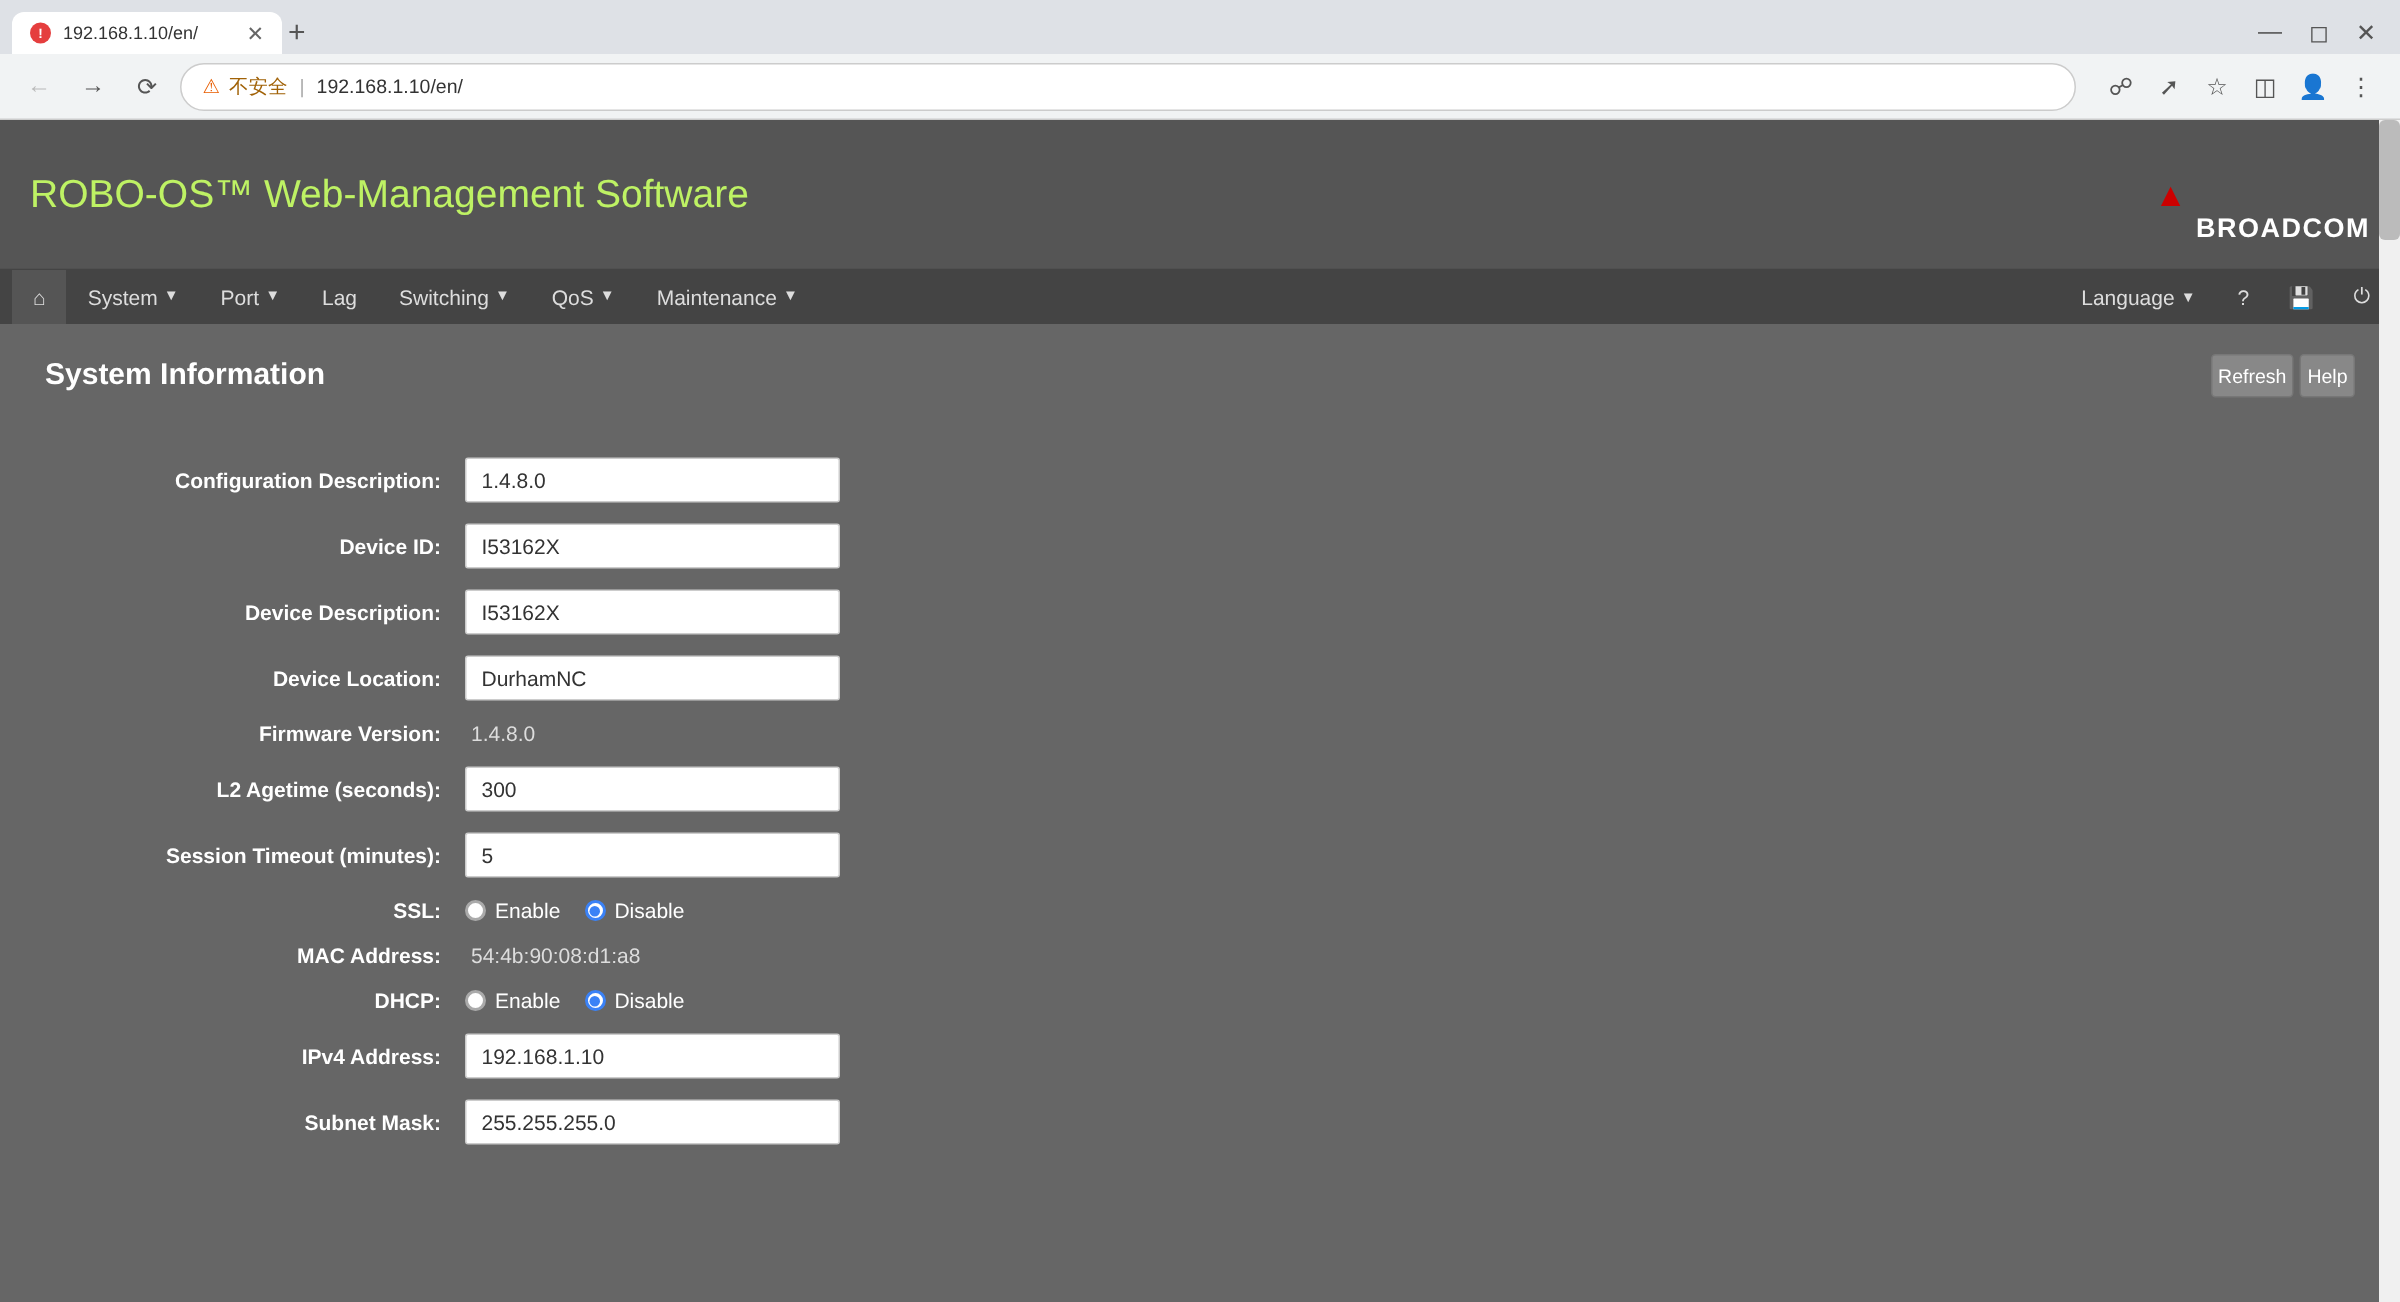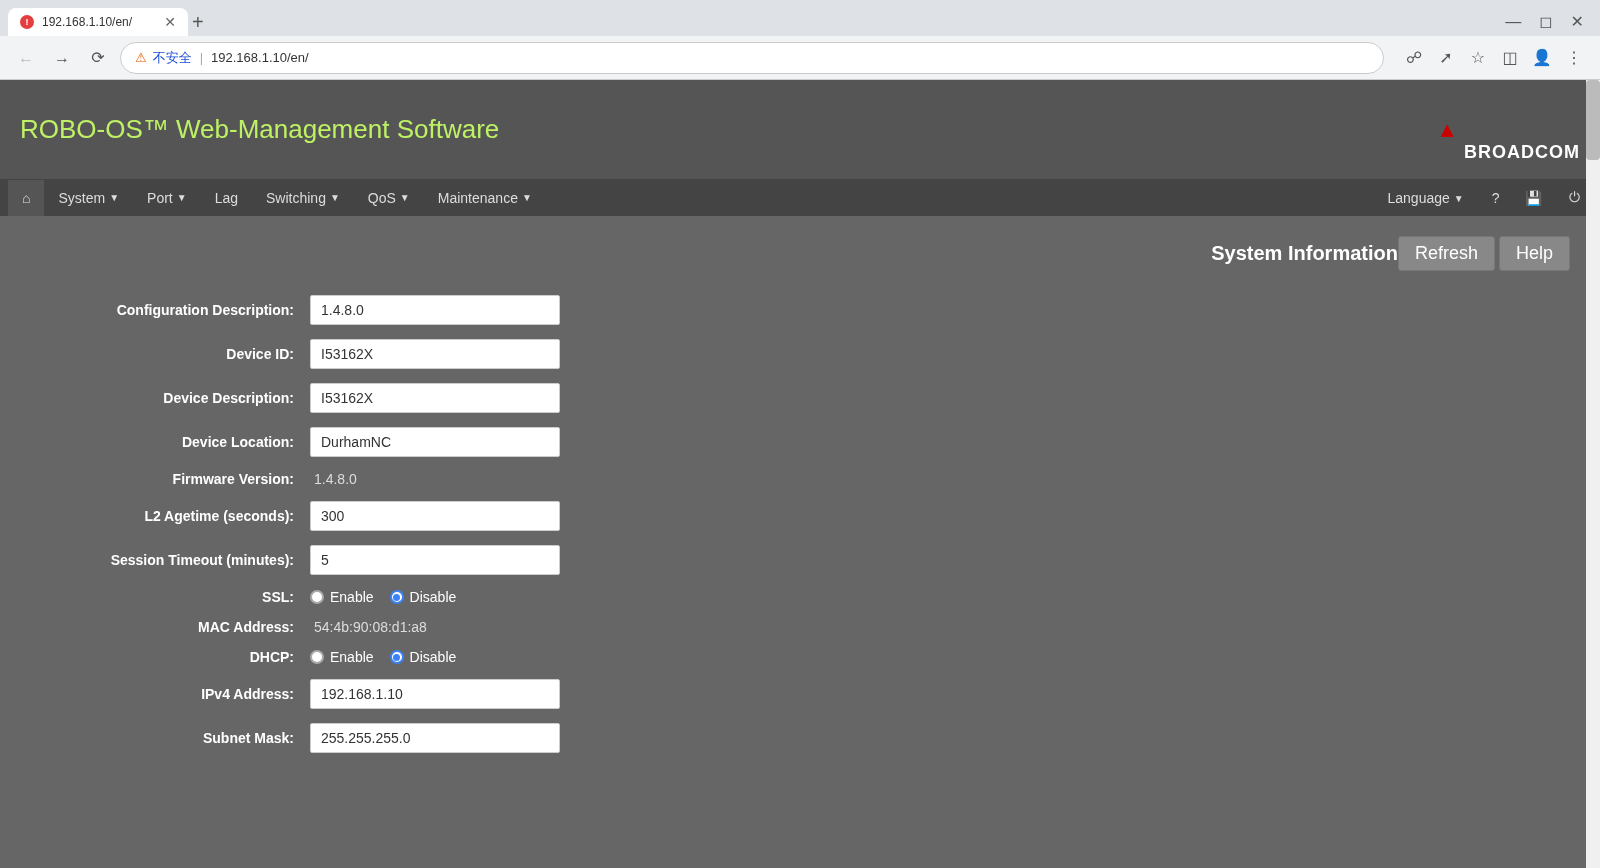--- a/index.html
+++ b/index.html
@@ -9,21 +9,21 @@
     .browser-chrome { background: #dee1e6; width: 100%; }
     .browser-tab-bar { display: flex; align-items: center; padding: 8px 0 0 0; background: #dee1e6; height: 36px; }
     .browser-tab { display: flex; align-items: center; background: #fff; border-radius: 8px 8px 0 0; padding: 0 12px; height: 28px; font-size: 12px; color: #333; min-width: 180px; gap: 8px; margin-left: 8px; }
     .browser-tab .tab-favicon { width: 14px; height: 14px; background: #e53e3e; border-radius: 50%; display: inline-flex; align-items: center; justify-content: center; }
     .browser-tab .tab-close { margin-left: auto; color: #666; cursor: pointer; font-size: 14px; }
     .browser-nav { display: flex; align-items: center; background: #f1f3f4; padding: 6px 12px; gap: 8px; height: 44px; border-bottom: 1px solid #ccc; }
     .nav-btn { background: none; border: none; cursor: pointer; color: #555; font-size: 16px; padding: 4px; border-radius: 50%; width: 28px; height: 28px; display: flex; align-items: center; justify-content: center; }
     .nav-btn.disabled { color: #bbb; cursor: default; }
     .address-bar { flex: 1; background: #fff; border: 1px solid #ccc; border-radius: 20px; padding: 4px 14px; font-size: 13px; color: #333; display: flex; align-items: center; gap: 6px; height: 32px; }
     .address-bar .warning-icon { color: #e85d00; font-size: 13px; }
-    .address-bar .address-text { color: #1d4ed8; font-size: 13px; }
+    .address-bar .address-text { color: #a16207; font-size: 13px; }
     .browser-actions { display: flex; align-items: center; gap: 4px; margin-left: 8px; }
     .browser-action-btn { background: none; border: none; cursor: pointer; color: #555; font-size: 16px; padding: 4px; border-radius: 50%; width: 28px; height: 28px; display: flex; align-items: center; justify-content: center; }
     .window-controls { display: flex; align-items: center; gap: 2px; margin-left: auto; position: absolute; right: 0; top: 8px; padding-right: 8px; }
     .window-btn { background: none; border: none; cursor: pointer; color: #555; font-size: 16px; padding: 4px 8px; }
 
     
     .app-container { background: #666; min-height: calc(868px - 80px); }
     .app-header { background: #555; padding: 16px 20px; display: flex; align-items: center; justify-content: space-between; }
     .app-title { color: #bef264; font-size: 26px; font-weight: normal; }
     .broadcom-logo { color: #fff; font-size: 18px; font-weight: bold; display: flex; align-items: center; gap: 6px; }
@@ -31,24 +31,24 @@
     
     .app-nav { background: #444; display: flex; align-items: center; padding: 0 8px; }
     .nav-item { color: #ddd; padding: 10px 14px; cursor: pointer; font-size: 14px; display: flex; align-items: center; gap: 4px; white-space: nowrap; }
     .nav-item.home { background: #555; }
     .nav-item .dropdown-arrow { font-size: 10px; }
     .nav-right { margin-left: auto; display: flex; align-items: flex-end; gap: 2px; }
     .nav-icon-btn { color: #ddd; padding: 10px 12px; cursor: pointer; font-size: 14px; display: flex; align-items: center; justify-content: center; }
 
     
     .main-content { background: #666; padding: 20px 30px; }
-    .page-header { display: flex; align-items: center; justify-content: flex-end; margin-bottom: 24px; }
+    .page-header { display: flex; align-items: center; justify-content: space-between; margin-bottom: 40px; }
     .page-title { color: #fff; font-size: 20px; font-weight: bold; }
     .page-actions { display: flex; gap: 4px; }
-    .action-btn { background: #888; border: 1px solid #777; color: #fff; padding: 6px 16px; cursor: pointer; font-size: 18px; border-radius: 3px; }
+    .action-btn { background: #888; border: 1px solid #777; color: #fff; padding: 6px 4px; cursor: pointer; font-size: 13px; border-radius: 3px; }
     .form-row { display: flex; align-items: center; margin-bottom: 14px; }
     .form-label { color: #fff; text-align: right; width: 280px; padding-right: 16px; font-size: 14px; flex-shrink: 0; font-weight: bold; }
     .form-value { color: #ddd; font-size: 14px; padding-left: 4px; }
     .form-input { background: #fff; border: 1px solid #ccc; padding: 6px 10px; font-size: 14px; color: #333; width: 250px; border-radius: 2px; }
     .radio-group { display: flex; align-items: flex-end; gap: 16px; }
     .radio-item { display: flex; align-items: center; gap: 6px; color: #fff; font-size: 14px; cursor: pointer; }
     .radio-btn { width: 14px; height: 14px; border-radius: 50%; border: 2px solid #aaa; background: #fff; cursor: pointer; display: flex; align-items: center; justify-content: center; flex-shrink: 0; }
     .radio-btn.selected { border-color: #3b82f6; background: #fff; }
     .radio-btn.selected::after { content: ''; width: 7px; height: 7px; border-radius: 50%; background: #3b82f6; display: block; }
 

